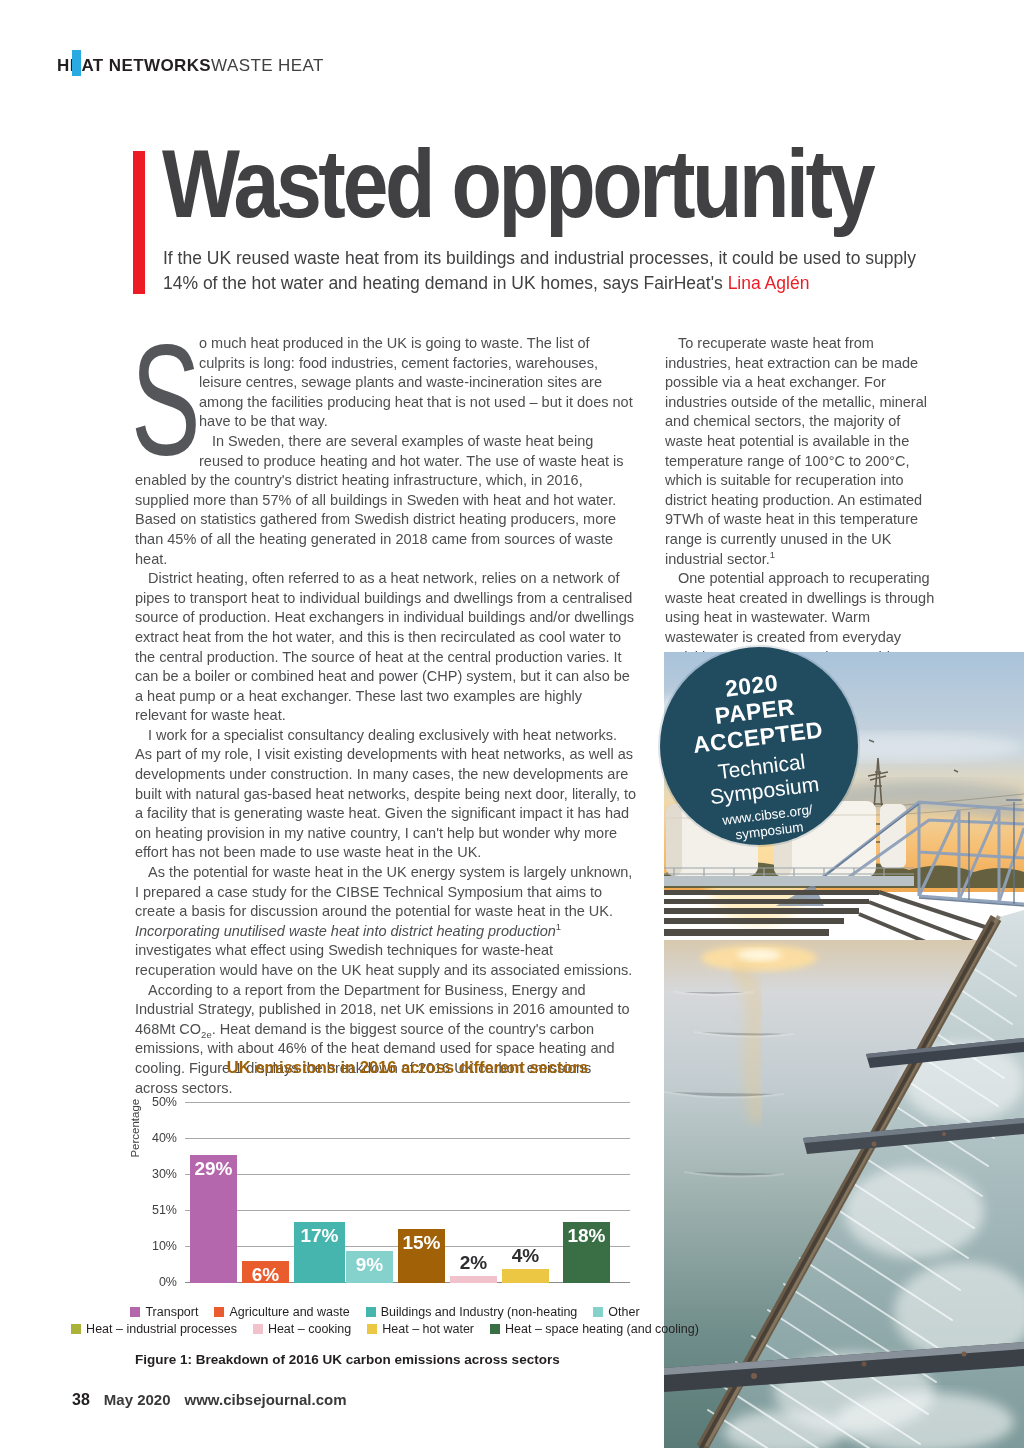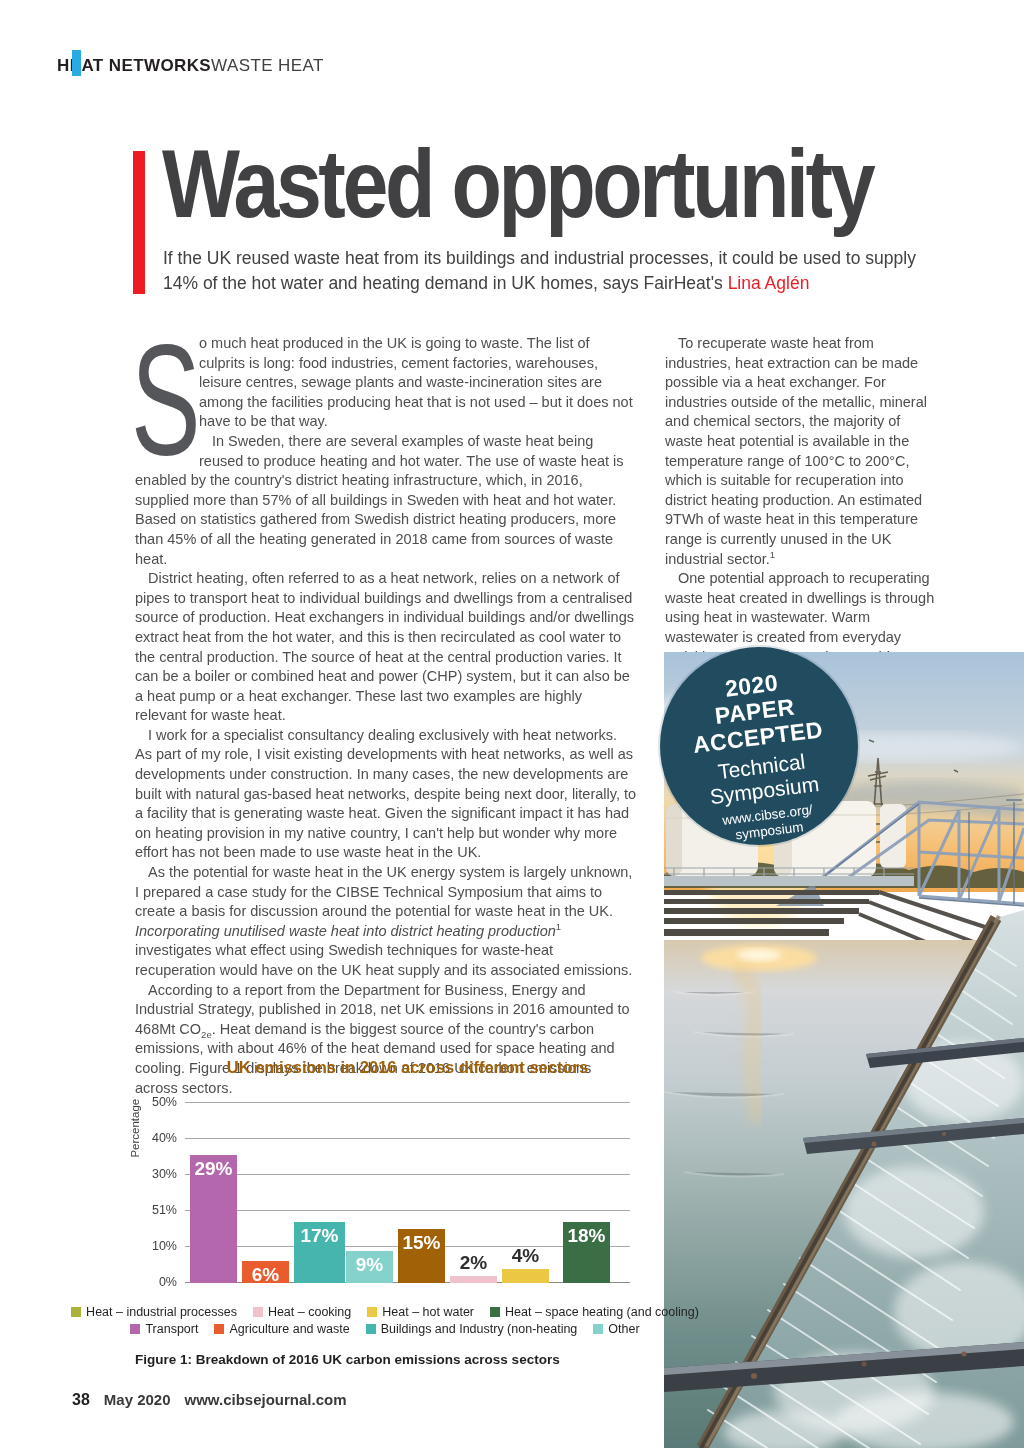--- a/index.html
+++ b/index.html
@@ -304,52 +304,52 @@
             <div class="bar-label above">4%</div>
           </div>
           <div class="bar" style="left: 369px; width: 47px; height: 61px; background: rgb(58, 110, 68); margin-left: 9px;">
             <div class="bar-label inside">18%</div>
           </div>
         </div>
     </div>
     <div class="legend">
       <div class="legend-row">
           <span class="legend-item">
+            <span class="swatch" style="background: rgb(181, 103, 174);"></span>
+            <span>Transport</span>
+          </span>
+          <span class="legend-item">
+            <span class="swatch" style="background: rgb(232, 92, 46);"></span>
+            <span>Agriculture and waste</span>
+          </span>
+          <span class="legend-item">
+            <span class="swatch" style="background: rgb(69, 181, 173);"></span>
+            <span>Buildings and Industry (non-heating</span>
+          </span>
+          <span class="legend-item">
+            <span class="swatch" style="background: rgb(133, 209, 204);"></span>
+            <span>Other</span>
+          </span>
+        </div>
+      <div class="legend-row">
+          <span class="legend-item">
             <span class="swatch" style="background: rgb(170, 178, 57);"></span>
             <span>Heat – industrial processes</span>
           </span>
           <span class="legend-item">
             <span class="swatch" style="background: rgb(242, 194, 204);"></span>
             <span>Heat – cooking</span>
           </span>
           <span class="legend-item">
             <span class="swatch" style="background: rgb(236, 199, 67);"></span>
             <span>Heat – hot water</span>
           </span>
           <span class="legend-item">
             <span class="swatch" style="background: rgb(58, 110, 68);"></span>
             <span>Heat – space heating (and cooling)</span>
-          </span>
-        </div>
-      <div class="legend-row">
-          <span class="legend-item">
-            <span class="swatch" style="background: rgb(181, 103, 174);"></span>
-            <span>Transport</span>
-          </span>
-          <span class="legend-item">
-            <span class="swatch" style="background: rgb(232, 92, 46);"></span>
-            <span>Agriculture and waste</span>
-          </span>
-          <span class="legend-item">
-            <span class="swatch" style="background: rgb(69, 181, 173);"></span>
-            <span>Buildings and Industry (non-heating</span>
-          </span>
-          <span class="legend-item">
-            <span class="swatch" style="background: rgb(133, 209, 204);"></span>
-            <span>Other</span>
           </span>
         </div>
     </div>
     <div class="fig-caption">Figure 1: Breakdown of 2016 UK carbon emissions across sectors</div>
   </div>
 
   <div class="footer">
     <span class="pn">38</span>
     <span class="iss">May 2020</span>
     <span class="url">www.cibsejournal.com</span>

